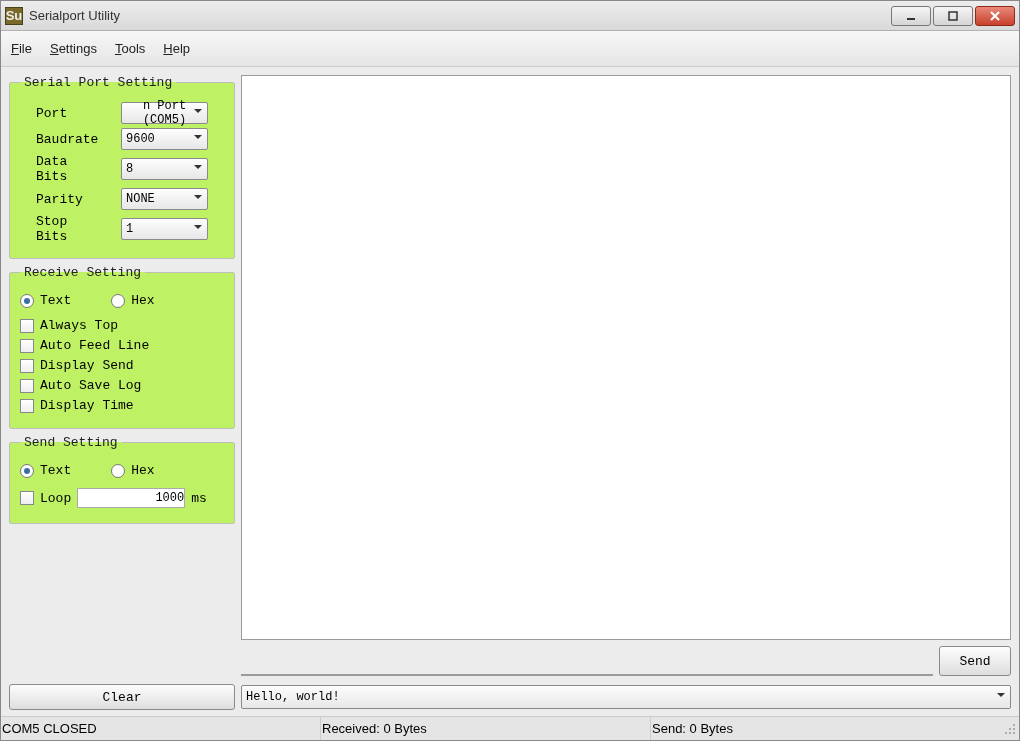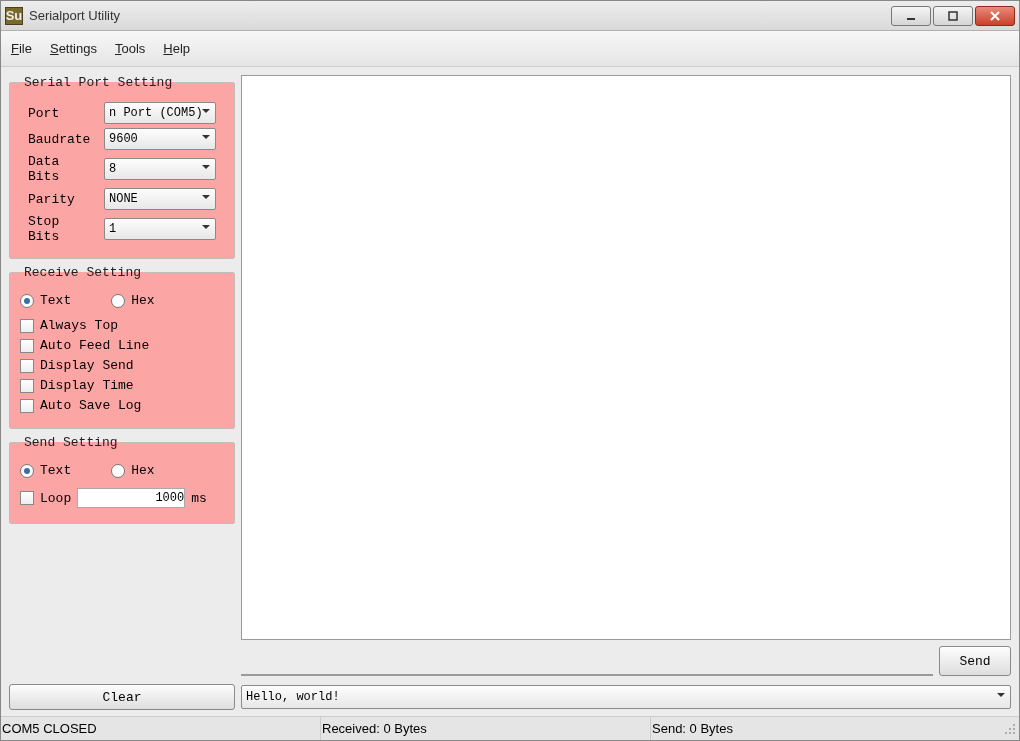--- a/index.html
+++ b/index.html
@@ -99,35 +99,35 @@
     flex: 1;
     display: flex;
     flex-direction: column;
     gap: 6px;
   }
   fieldset {
     border: 1px solid #bdbdbd;
     border-radius: 3px;
     margin: 0;
     padding: 8px 10px 10px 10px;
-    background: #fca5a5;
+    background: #bef264;
     font-family: "Courier New", monospace;
     font-size: 13px;
   }
   legend {
     padding: 0 4px;
     font-family: "Courier New", monospace;
     font-size: 13px;
     color: #222;
   }
   .field-row {
     display: flex;
     align-items: center;
-    margin: 4px 8px;
-    gap: 6px;
+    margin: 4px 16px;
+    gap: 15px;
   }
   .field-label {
     width: 70px;
     font-family: "Courier New", monospace;
     font-size: 13px;
   }
   .combo {
     flex: 1;
     height: 22px;
     border: 1px solid #8a8a8a;
@@ -380,25 +380,25 @@
         <div class="check-row">
           <div class="check"></div>
           <span>Auto Feed Line</span>
         </div>
         <div class="check-row">
           <div class="check"></div>
           <span>Display Send</span>
         </div>
         <div class="check-row">
           <div class="check"></div>
+          <span>Auto Save Log</span>
+        </div>
+        <div class="check-row">
+          <div class="check"></div>
           <span>Display Time</span>
-        </div>
-        <div class="check-row">
-          <div class="check"></div>
-          <span>Auto Save Log</span>
         </div>
       </fieldset>
 
       <fieldset style="flex:0 0 auto;">
         <legend>Send Setting</legend>
 
         <div class="radio-group">
           <div class="radio-row">
             <div class="radio checked"></div>
             <span>Text</span>

